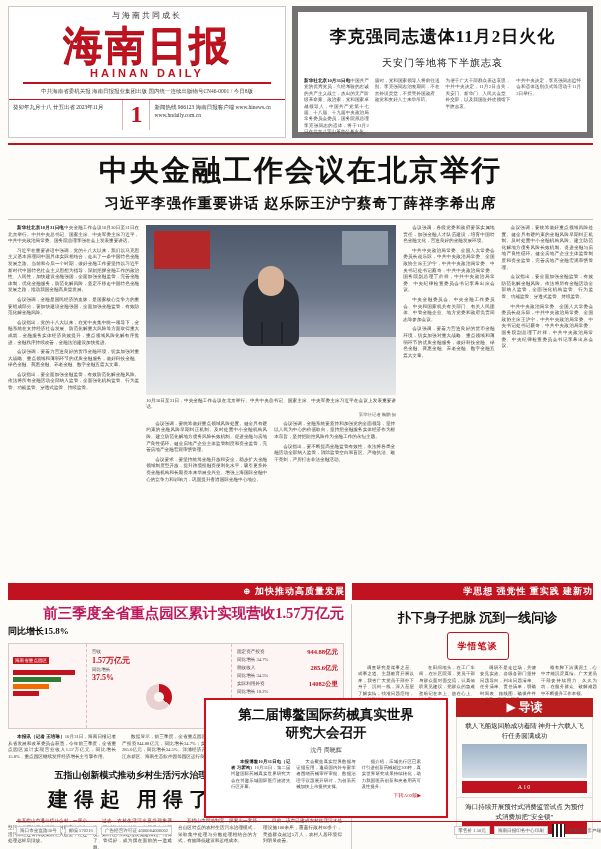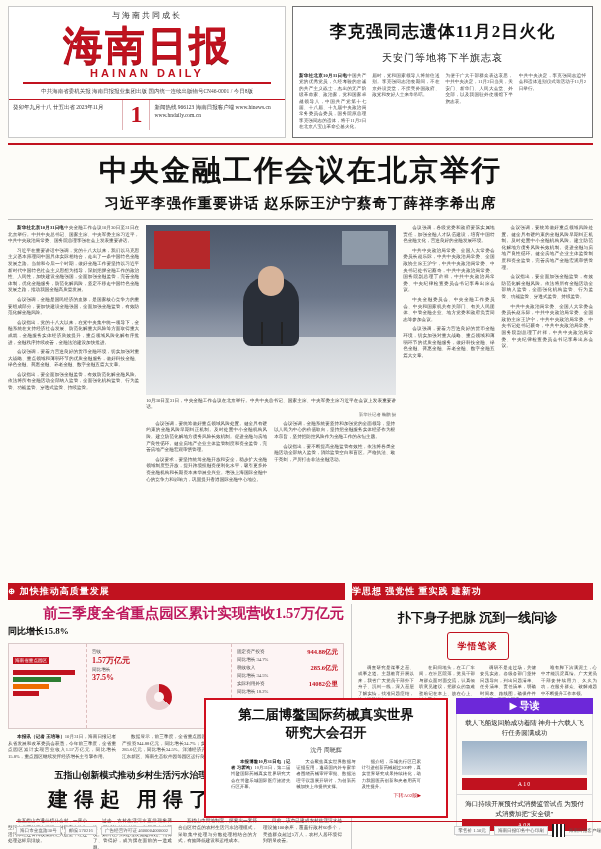--- a/index.html
+++ b/index.html
@@ -35,21 +35,21 @@
     display:flex;align-items:stretch;border-top:1px solid #c1121f;margin:4px 0 0 0;
     height:30px;
   }
   .mast-date{flex:1;font-size:5.5px;color:#333;line-height:8px;padding:3px 4px;}
   .mast-no{
     width:26px;color:#c1121f;font-size:24px;font-weight:bold;text-align:center;
     line-height:28px;border-left:1px solid #e0b3b6;border-right:1px solid #e0b3b6;
   }
   .mast-web{flex:1.2;font-size:5.5px;color:#333;line-height:8px;padding:3px 4px;}
 
-  .mast-right{flex:1;margin-left:6px;border:1px solid #737373;box-sizing:border-box;background:#fff;padding:4px 6px;}
+  .mast-right{flex:1;margin-left:6px;border:6px solid #737373;box-sizing:border-box;background:#fff;padding:4px 6px;}
   .hl-top{font-size:17px;font-weight:bold;text-align:center;color:#111;letter-spacing:1px;line-height:22px;margin-top:10px;}
   .hl-sub{font-size:10px;text-align:center;color:#222;margin-top:8px;letter-spacing:1px;}
   .hl-cols{display:flex;gap:6px;margin-top:8px;}
   .hl-col{flex:1;font-size:4.6px;line-height:6.4px;color:#444;text-align:justify;}
   .hl-col .lead{font-weight:bold;color:#222;}
 
   
   .main-rule{border-top:2px solid #c1121f;margin-top:5px;}
   .main-head{
     text-align:center;font-size:29px;font-weight:bold;letter-spacing:2px;
@@ -86,21 +86,21 @@
   .photo .flag2{position:absolute;right:8px;top:6px;width:46px;height:34px;background:#8e9aa8;}
   .photo .mic{position:absolute;left:46%;bottom:30%;width:2px;height:22px;background:#222;}
   .photo .mic2{position:absolute;left:54%;bottom:30%;width:2px;height:22px;background:#222;}
   .photo-cap{font-size:4.6px;line-height:6.4px;color:#333;margin-top:3px;text-align:justify;}
   .photo-credit{font-size:4.4px;color:#666;text-align:right;margin-top:1px;}
 
   
   .banner-row{display:flex;gap:7px;margin-top:6px;}
   .banner{
     background:#c1121f;color:#fff;font-size:9px;font-weight:bold;
-    padding:2px 0;text-align:left;letter-spacing:1px;
+    padding:2px 0;text-align:right;letter-spacing:1px;
   }
   .banner.b1{width:337px;}
   .banner.b2{flex:1;}
 
   
   .lower{display:flex;gap:7px;margin-top:4px;}
   .lower-left{width:337px;}
   .lower-right{flex:1;border-left:1px solid #ccc;padding-left:6px;}
   .ll-head{font-size:14.5px;font-weight:bold;text-align:right;color:#be185d;line-height:18px;}
   .ll-sub{font-size:9px;font-weight:bold;text-align:left;color:#111;margin-top:3px;}
@@ -144,21 +144,21 @@
     border:2.5px solid #d01020;background:#fff;box-sizing:border-box;padding:6px 25px;
   }
   .notice h3{margin:0;text-align:center;font-size:13.5px;font-weight:bold;color:#111;line-height:18px;}
   .notice .byline{text-align:center;font-size:6px;color:#444;margin-top:4px;}
   .notice .ncols{display:flex;gap:6px;margin-top:4px;}
   .notice .ncols .col{width:73px;font-size:4.4px;line-height:6.2px;}
   .notice .more{color:#c1121f;font-size:5px;text-align:right;}
 
   
   .guide{position:absolute;left:448px;top:692px;width:137px;}
-  .guide .g-ban{background:#6d28d9;color:#fff;font-size:10px;font-weight:bold;text-align:center;padding:1px 0;}
+  .guide .g-ban{background:#b91c1c;color:#fff;font-size:12px;font-weight:bold;text-align:center;padding:1px 0;}
   .guide .g-item{border:1px solid #ddd;border-top:none;padding:4px 5px;font-size:6.5px;line-height:10px;color:#222;text-align:center;}
   .guide .g-pic{height:34px;background:linear-gradient(180deg,#9fb4c9,#d7dfe7);margin:3px 0;}
   .guide .g-code{background:#c1121f;color:#fff;font-size:6px;text-align:center;padding:1px 0;letter-spacing:1px;}
 
   
   .footer{
     position:absolute;left:8px;bottom:4px;width:585px;height:16px;
     border-top:1px solid #c1121f;display:flex;align-items:center;gap:4px;font-size:4.6px;color:#555;
   }
   .footer .fbox{border:1px solid #ccc;padding:1px 3px;background:#fafafa;}

